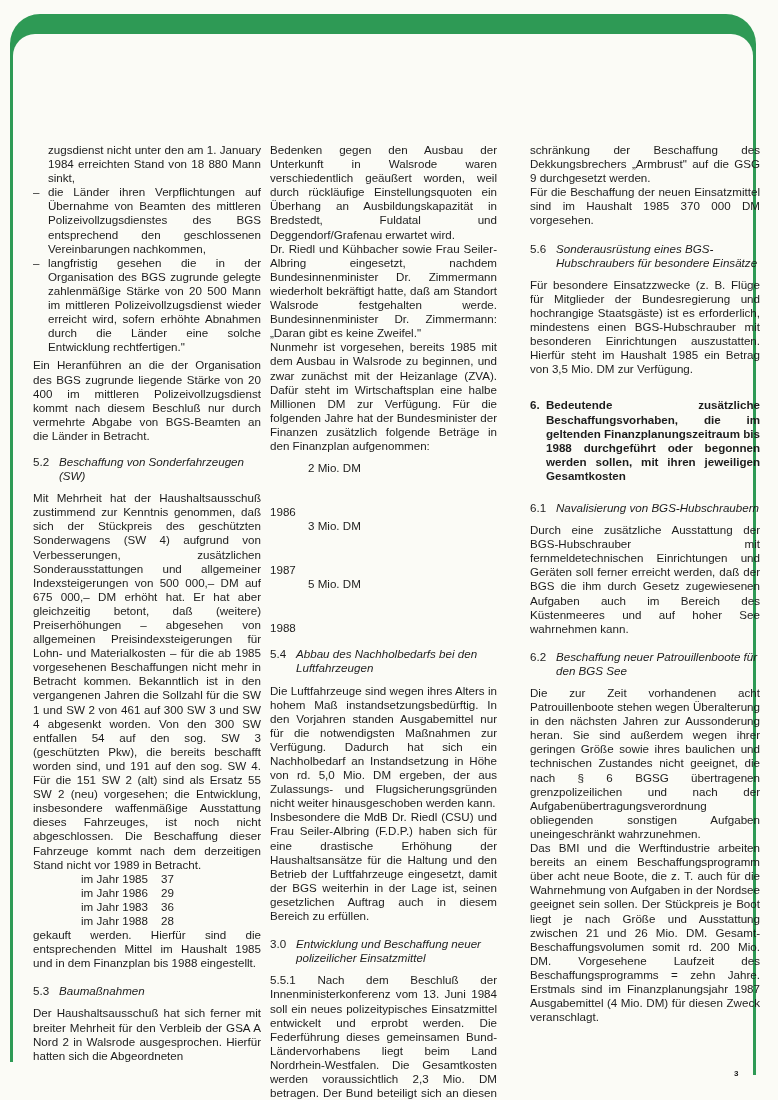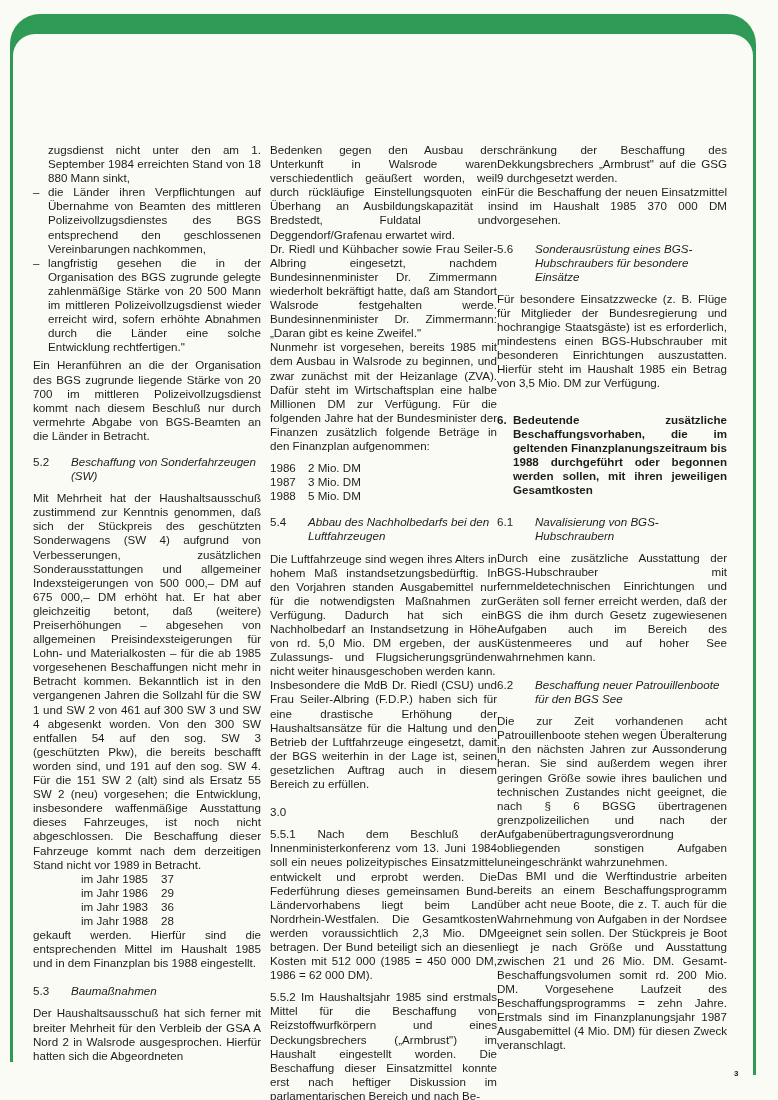--- a/index.html
+++ b/index.html
@@ -29,59 +29,59 @@
   }
   .col {
     position: absolute; top: 143px;
     font-size: 11.6px; line-height: 14.1px;
   }
   .col p { margin: 0; text-align: justify; }
   .col .gap { height: 8px; }
   .col .gap-sm { height: 4px; }
   .col1 { left: 33px; width: 228px; }
   .col2 { left: 270px; width: 227px; }
-  .col3 { left: 497px; width: 230px; }
+  .col3 { left: 530px; width: 230px; }
   .indent { padding-left: 15px; }
   .bullet { position: relative; padding-left: 15px; }
   .bullet .dash { position: absolute; left: 0; top: 0; }
-  .h2 { display: flex; margin: 0; gap: 12px; }
+  .h2 { display: flex; margin: 0; }
   .h2 .num { width: 26px; flex: none; }
   .h2 .ttl { font-style: italic; }
   .h1 { display: flex; font-weight: bold; margin: 0; }
   .h1 .num { width: 16px; flex: none; }
   .h1 .ttl { text-align: justify; }
   .list-row { display: flex; }
   .list-row .k { width: 80px; padding-left: 48px; }
-  .list-row .k2 { width: 38px; }
+  .list-row .k2 { width: 38px; margin-top: 44px; }
   .page-number {
     position: absolute; left: 734px; top: 1069px; font-size: 8px; font-weight: bold;
   }
 </style>
 </head>
 <body>
 
 <div>
   <div class="frame-top"></div>
   <div class="frame-top-inner"></div>
   <div class="frame-left"></div>
   <div class="frame-right"></div>
 </div>
 
 <div class="col col1">
-  <p class="indent">zugsdienst nicht unter den am 1. September 1984 erreichten Stand von 18 880 Mann sinkt,</p>
+  <p class="indent">zugsdienst nicht unter den am 1. January 1984 erreichten Stand von 18 880 Mann sinkt,</p>
   <div class="bullet">
     <span class="dash">–</span>
     <p>die Länder ihren Verpflichtungen auf Übernahme von Beamten des mittleren Polizeivollzugsdienstes des BGS entsprechend den geschlossenen Vereinbarungen nachkommen,</p>
   </div>
   <div class="bullet">
     <span class="dash">–</span>
     <p>langfristig gesehen die in der Organisation des BGS zugrunde gelegte zahlenmäßige Stärke von 20 500 Mann im mittleren Polizeivollzugsdienst wieder erreicht wird, sofern erhöhte Abnahmen durch die Länder eine solche Entwicklung rechtfertigen."</p>
   </div>
   <div class="gap-sm"></div>
-  <p>Ein Heranführen an die der Organisation des BGS zugrunde liegende Stärke von 20 700 im mittleren Polizeivollzugsdienst kommt nach diesem Beschluß nur durch vermehrte Abgabe von BGS-Beamten an die Länder in Betracht.</p>
+  <p>Ein Heranführen an die der Organisation des BGS zugrunde liegende Stärke von 20 400 im mittleren Polizeivollzugsdienst kommt nach diesem Beschluß nur durch vermehrte Abgabe von BGS-Beamten an die Länder in Betracht.</p>
   <div class="gap" style="height:12px"></div>
   <div class="h2">
     <span class="num">5.2</span>
     <span class="ttl">Beschaffung von Sonderfahrzeugen (SW)</span>
   </div>
   <div class="gap"></div>
   <p>Mit Mehrheit hat der Haushaltsausschuß zustimmend zur Kenntnis genommen, daß sich der Stückpreis des geschützten Sonderwagens (SW 4) aufgrund von Verbesserungen, zusätzlichen Sonderausstattungen und allgemeiner Indexsteigerungen von 500 000,– DM auf 675 000,– DM erhöht hat. Er hat aber gleichzeitig betont, daß (weitere) Preiserhöhungen – abgesehen von allgemeinen Preisindexsteigerungen für Lohn- und Materialkosten – für die ab 1985 vorgesehenen Beschaffungen nicht mehr in Betracht kommen. Bekanntlich ist in den vergangenen Jahren die Sollzahl für die SW 1 und SW 2 von 461 auf 300 SW 3 und SW 4 abgesenkt worden. Von den 300 SW entfallen 54 auf den sog. SW 3 (geschützten Pkw), die bereits beschafft worden sind, und 191 auf den sog. SW 4. Für die 151 SW 2 (alt) sind als Ersatz 55 SW 2 (neu) vorgesehen; die Entwicklung, insbesondere waffenmäßige Ausstattung dieses Fahrzeuges, ist noch nicht abgeschlossen. Die Beschaffung dieser Fahrzeuge kommt nach dem derzeitigen Stand nicht vor 1989 in Betracht.</p>
   <div>
     <div class="list-row">
         <span class="k">im Jahr 1985</span>
@@ -133,20 +133,21 @@
   <div class="h2">
     <span class="num">5.4</span>
     <span class="ttl">Abbau des Nachholbedarfs bei den Luftfahrzeugen</span>
   </div>
   <div class="gap"></div>
   <p>Die Luftfahrzeuge sind wegen ihres Alters in hohem Maß instandsetzungsbedürftig. In den Vorjahren standen Ausgabemittel nur für die notwendigsten Maßnahmen zur Verfügung. Dadurch hat sich ein Nachholbedarf an Instandsetzung in Höhe von rd. 5,0 Mio. DM ergeben, der aus Zulassungs- und Flugsicherungsgründen nicht weiter hinausgeschoben werden kann.</p>
   <p>Insbesondere die MdB Dr. Riedl (CSU) und Frau Seiler-Albring (F.D.P.) haben sich für eine drastische Erhöhung der Haushaltsansätze für die Haltung und den Betrieb der Luftfahrzeuge eingesetzt, damit der BGS weiterhin in der Lage ist, seinen gesetzlichen Auftrag auch in diesem Bereich zu erfüllen.</p>
   <div class="gap" style="height:14px"></div>
   <div class="h2">
     <span class="num">3.0</span>
+    <span class="ttl">Entwicklung und Beschaffung neuer polizeilicher Einsatzmittel</span>
   </div>
   <div class="gap"></div>
   <p>5.5.1  Nach dem Beschluß der Innenministerkonferenz vom 13. Juni 1984 soll ein neues polizeitypisches Einsatzmittel entwickelt und erprobt werden. Die Federführung dieses gemeinsamen Bund-Ländervorhabens liegt beim Land Nordrhein-Westfalen. Die Gesamtkosten werden voraussichtlich 2,3 Mio. DM betragen. Der Bund beteiligt sich an diesen Kosten mit 512 000 (1985 = 450 000 DM, 1986 = 62 000 DM).</p>
   <div class="gap"></div>
   <p>5.5.2  Im Haushaltsjahr 1985 sind erstmals Mittel für die Beschaffung von Reizstoffwurfkörpern und eines Deckungsbrechers („Armbrust") im Haushalt eingestellt worden. Die Beschaffung dieser Einsatzmittel konnte erst nach heftiger Diskussion im parlamentarischen Bereich und nach Be-</p>
 </div>
 
 <div class="col col3">
   <p>schränkung der Beschaffung des Dekkungsbrechers „Armbrust" auf die GSG 9 durchgesetzt werden.</p>
   <p>Für die Beschaffung der neuen Einsatzmittel sind im Haushalt 1985 370 000 DM vorgesehen.</p>

